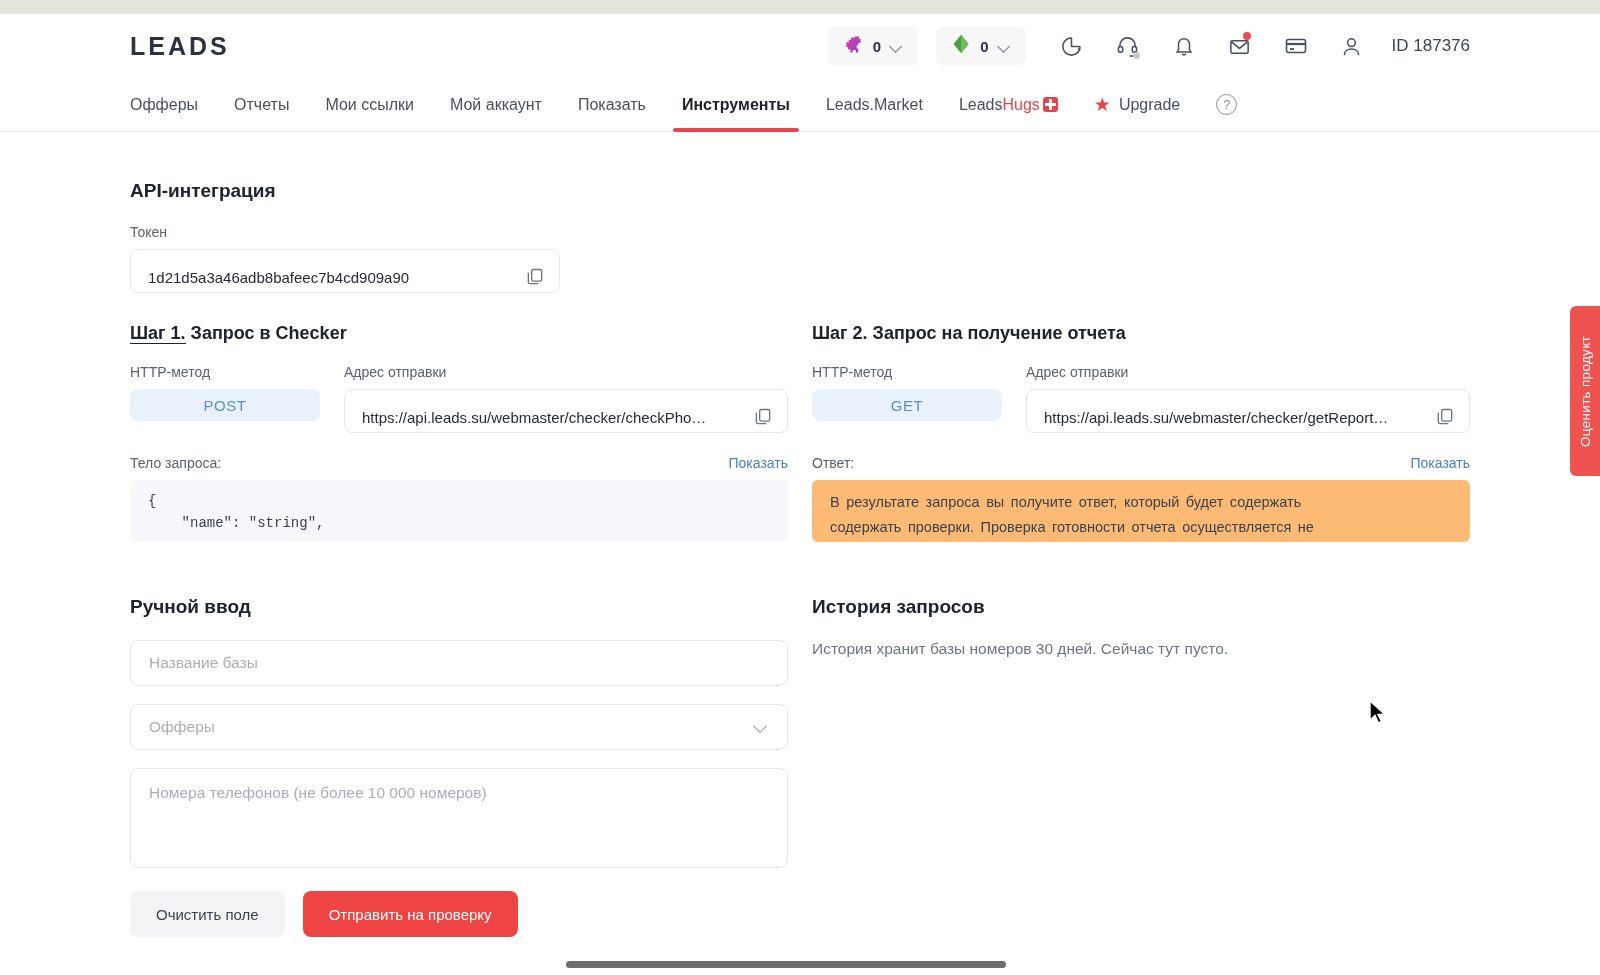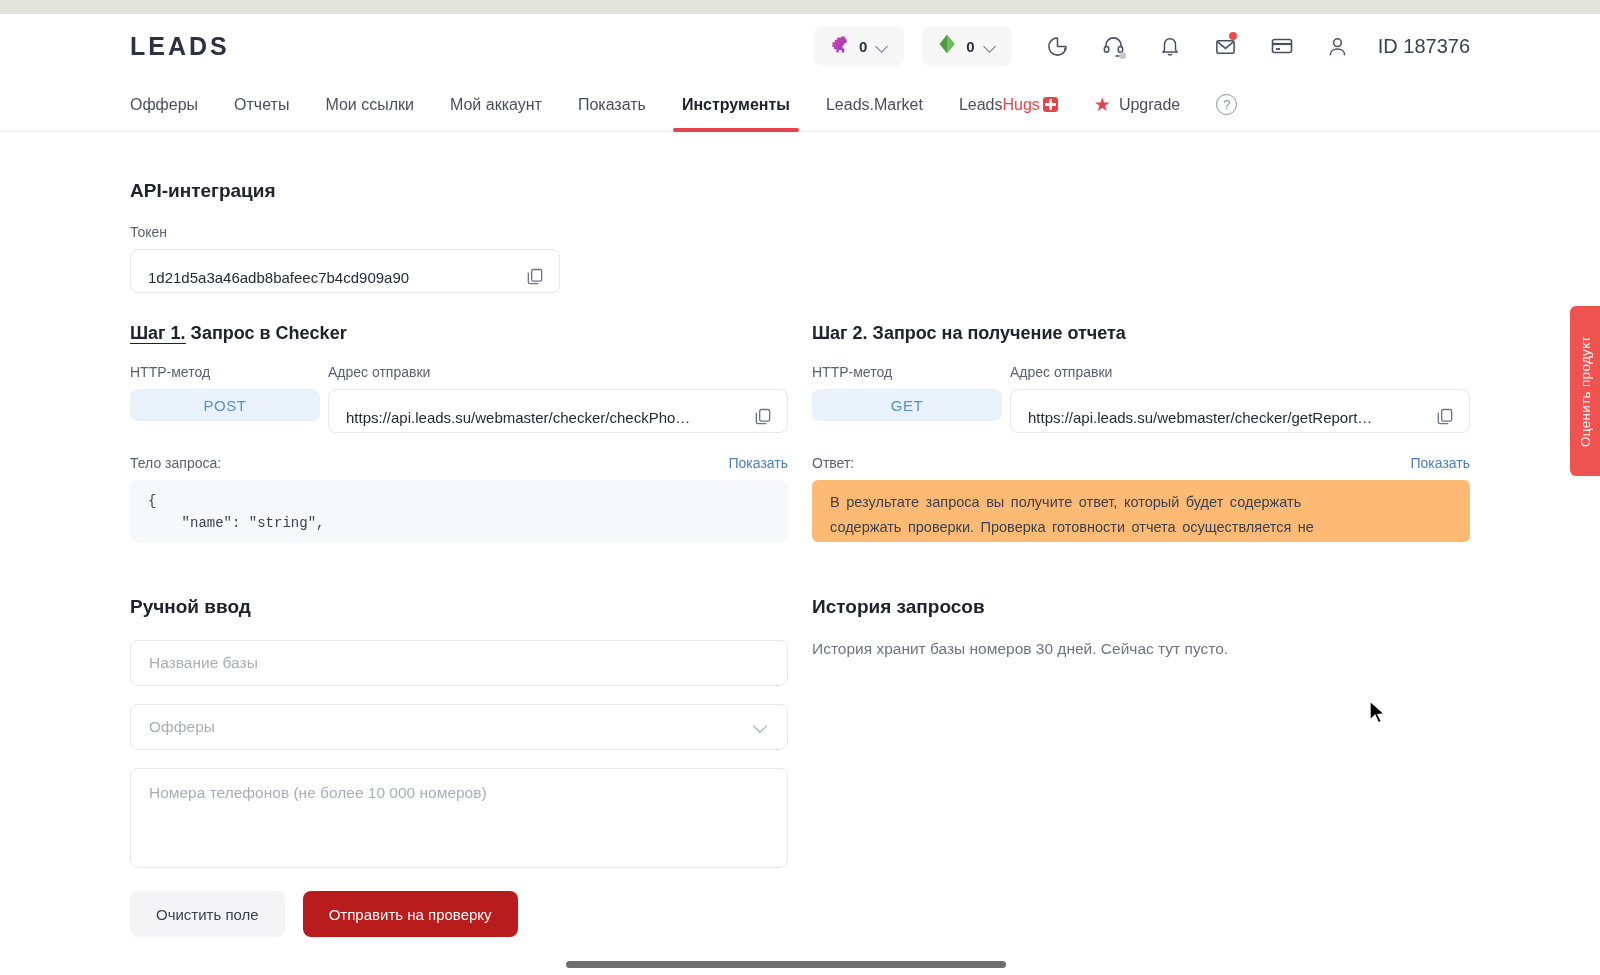--- a/index.html
+++ b/index.html
@@ -41,21 +41,21 @@
   .chev::after{
     content:""; position:absolute; left:0; top:1px;
     width:8px; height:8px; border-right:1.6px solid #6b7080; border-bottom:1.6px solid #6b7080;
     transform: rotate(45deg);
   }
   .hicon {
     width: 56px; height: 48px;
     display:flex; align-items:center; justify-content:center;
     position: relative; cursor: pointer;
   }
-  .user-id { font-size: 20px; color: #3d4252; margin-left: 12px; white-space: nowrap; }
+  .user-id { font-size: 17px; color: #3d4252; margin-left: 12px; white-space: nowrap; }
   .reddot {
     position:absolute; width:8px; height:8px; border-radius:50%;
     background:#ef4b4b; top:10px; right:17px;
   }
   .graydot {
     position:absolute; width:7px; height:7px; border-radius:50%;
     background:#c6c8cf; bottom:11px; right:16px;
   }
 
   
@@ -108,21 +108,21 @@
   .input-box .txt { font-size:15px; color:#272a36; flex:1; overflow:hidden; white-space:nowrap; }
   .copy-ic { width:20px;height:20px; flex:0 0 auto; cursor:pointer; }
   .token-box { width: 430px; }
 
   .two-col { display:flex; gap: 24px; margin-top: 30px; }
   .col { flex: 1 1 0; min-width:0; }
   h3.step-title {
     font-size:18px; font-weight:700; color:#20232e; margin-bottom:20px;
   }
   h3.step-title .underlined { border-bottom:1.5px solid #20232e; }
-  .row { display:flex; gap: 8px; }
+  .row { display:flex; gap: 24px; }
   .method-col { width: 190px; flex: 0 0 190px; }
   .addr-col { flex: 1 1 auto; min-width:0; }
   .method-btn {
     height:32px; border-radius:8px; background:#e9f2fb;
     display:flex;align-items:center;justify-content:center;
     font-size:15px; color:#5b8fc4; letter-spacing:.6px; cursor:pointer;
   }
   .subrow {
     display:flex; align-items:baseline; justify-content:space-between;
     margin-top:22px; margin-bottom:9px;
@@ -160,21 +160,21 @@
     border:1px solid #e6e7ec; border-radius:8px; height:100px;
     padding:15px 18px; font-size:15.5px; color:#a9adb9; cursor:text;
   }
   .btn-row { display:flex; gap:18px; margin-top:23px; }
   .btn-secondary {
     background:#f4f4f6; border:none; border-radius:8px;
     height:46px; padding:0 26px; font-size:15px; color:#3d4252;
     font-family:inherit; cursor:pointer;
   }
   .btn-primary {
-    background:#b91c1c; border:none; border-radius:8px;
+    background:#ef4444; border:none; border-radius:8px;
     height:46px; padding:0 26px; font-size:15px; color:#fff;
     font-family:inherit; cursor:pointer;
   }
   .hist-text { font-size:15.5px; color:#6e7383; margin-top:4px; }
 
   
   .side-tab {
     position:absolute; right:0; top:292px;
     width:30px; height:170px; background:#ef5350;
     border-radius:6px 0 0 6px;

